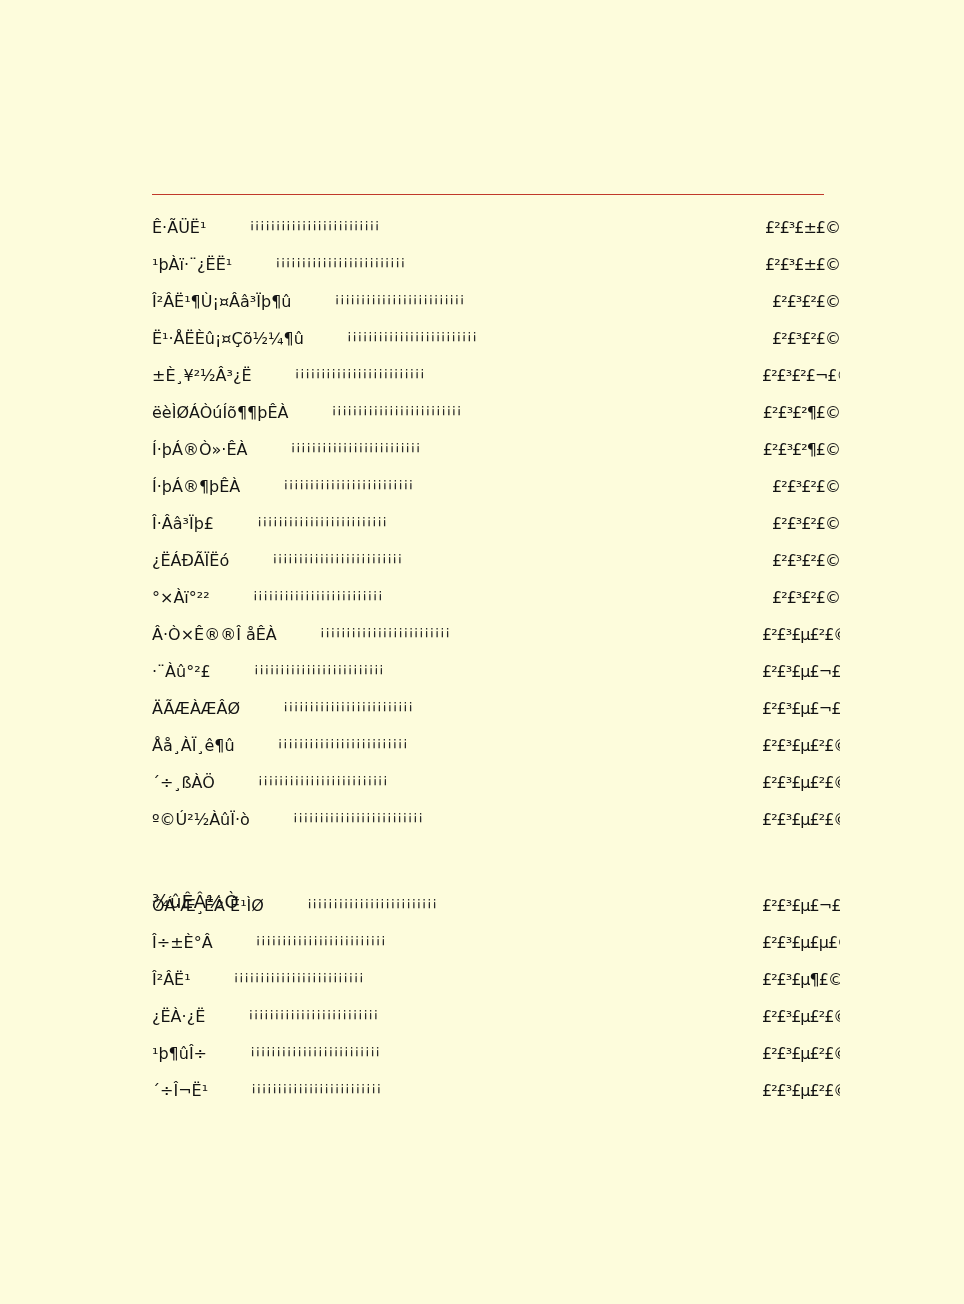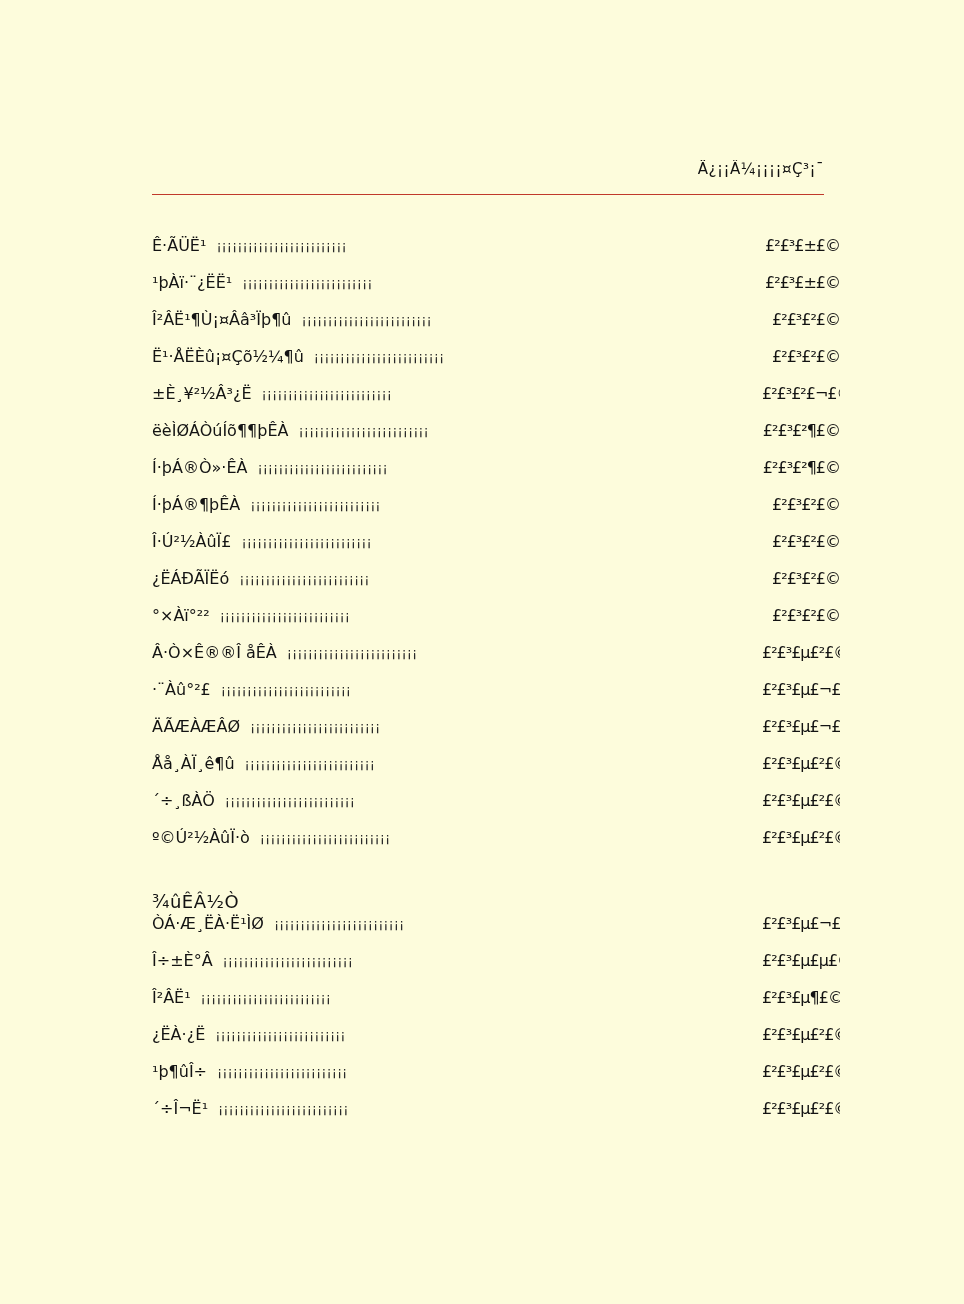--- a/index.html
+++ b/index.html
@@ -40,26 +40,27 @@
     background: #c0392b;
   }
   .toc {
     position: absolute;
     left: 152px;
     top: 218px;
     width: 688px;
   }
   .toc-entry {
     display: flex;
-    align-items: flex-end;
+    align-items: flex-start;
     height: 37px;
     font-size: 16px;
     color: #131313;
     white-space: nowrap;
     overflow: hidden;
+    gap: 33px;
   }
   .toc-title {
     flex: 0 0 auto;
     max-width: 430px;
     overflow: hidden;
     text-overflow: clip;
     padding-right: 6px;
   }
   .toc-leader {
     flex: 1 1 auto;
@@ -91,21 +92,20 @@
     position: absolute;
     left: 152px;
     width: 688px;
   }
 </style>
 </head>
 <body>
 
 <div class="page">
 
-  <div class="header-row">Ä¿¡¡Â¼¡¡¡¡¤Ç³¡¯</div>
   <div class="header-rule"></div>
 
   <div class="toc" id="toc-1">
       <div class="toc-entry">
         <span class="toc-title">Ê·ÃÜË¹</span>
         <span class="toc-leader">¡­¡­¡­¡­¡­¡­¡­¡­¡­¡­¡­¡­¡­¡­¡­¡­¡­¡­¡­¡­¡­¡­¡­¡­¡­</span>
         <span class="toc-page">£²£³£±£©</span>
       </div>
       <div class="toc-entry">
         <span class="toc-title">¹þÀï·¨¿ËË¹</span>
@@ -136,21 +136,21 @@
         <span class="toc-title">Í·þÁ®Ò»·ÊÀ</span>
         <span class="toc-leader">¡­¡­¡­¡­¡­¡­¡­¡­¡­¡­¡­¡­¡­¡­¡­¡­¡­¡­¡­¡­¡­¡­¡­¡­¡­</span>
         <span class="toc-page">£²£³£²¶£©</span>
       </div>
       <div class="toc-entry">
         <span class="toc-title">Í·þÁ®¶þÊÀ</span>
         <span class="toc-leader">¡­¡­¡­¡­¡­¡­¡­¡­¡­¡­¡­¡­¡­¡­¡­¡­¡­¡­¡­¡­¡­¡­¡­¡­¡­</span>
         <span class="toc-page">£²£³£²£©</span>
       </div>
       <div class="toc-entry">
-        <span class="toc-title">Î·Ú²½ÀûÏ£</span>
+        <span class="toc-title">Î·Ââ³Ïþ£</span>
         <span class="toc-leader">¡­¡­¡­¡­¡­¡­¡­¡­¡­¡­¡­¡­¡­¡­¡­¡­¡­¡­¡­¡­¡­¡­¡­¡­¡­</span>
         <span class="toc-page">£²£³£²£©</span>
       </div>
       <div class="toc-entry">
         <span class="toc-title">¿ËÁÐÃÏËó</span>
         <span class="toc-leader">¡­¡­¡­¡­¡­¡­¡­¡­¡­¡­¡­¡­¡­¡­¡­¡­¡­¡­¡­¡­¡­¡­¡­¡­¡­</span>
         <span class="toc-page">£²£³£²£©</span>
       </div>
       <div class="toc-entry">
         <span class="toc-title">°×Àï°²²</span>

